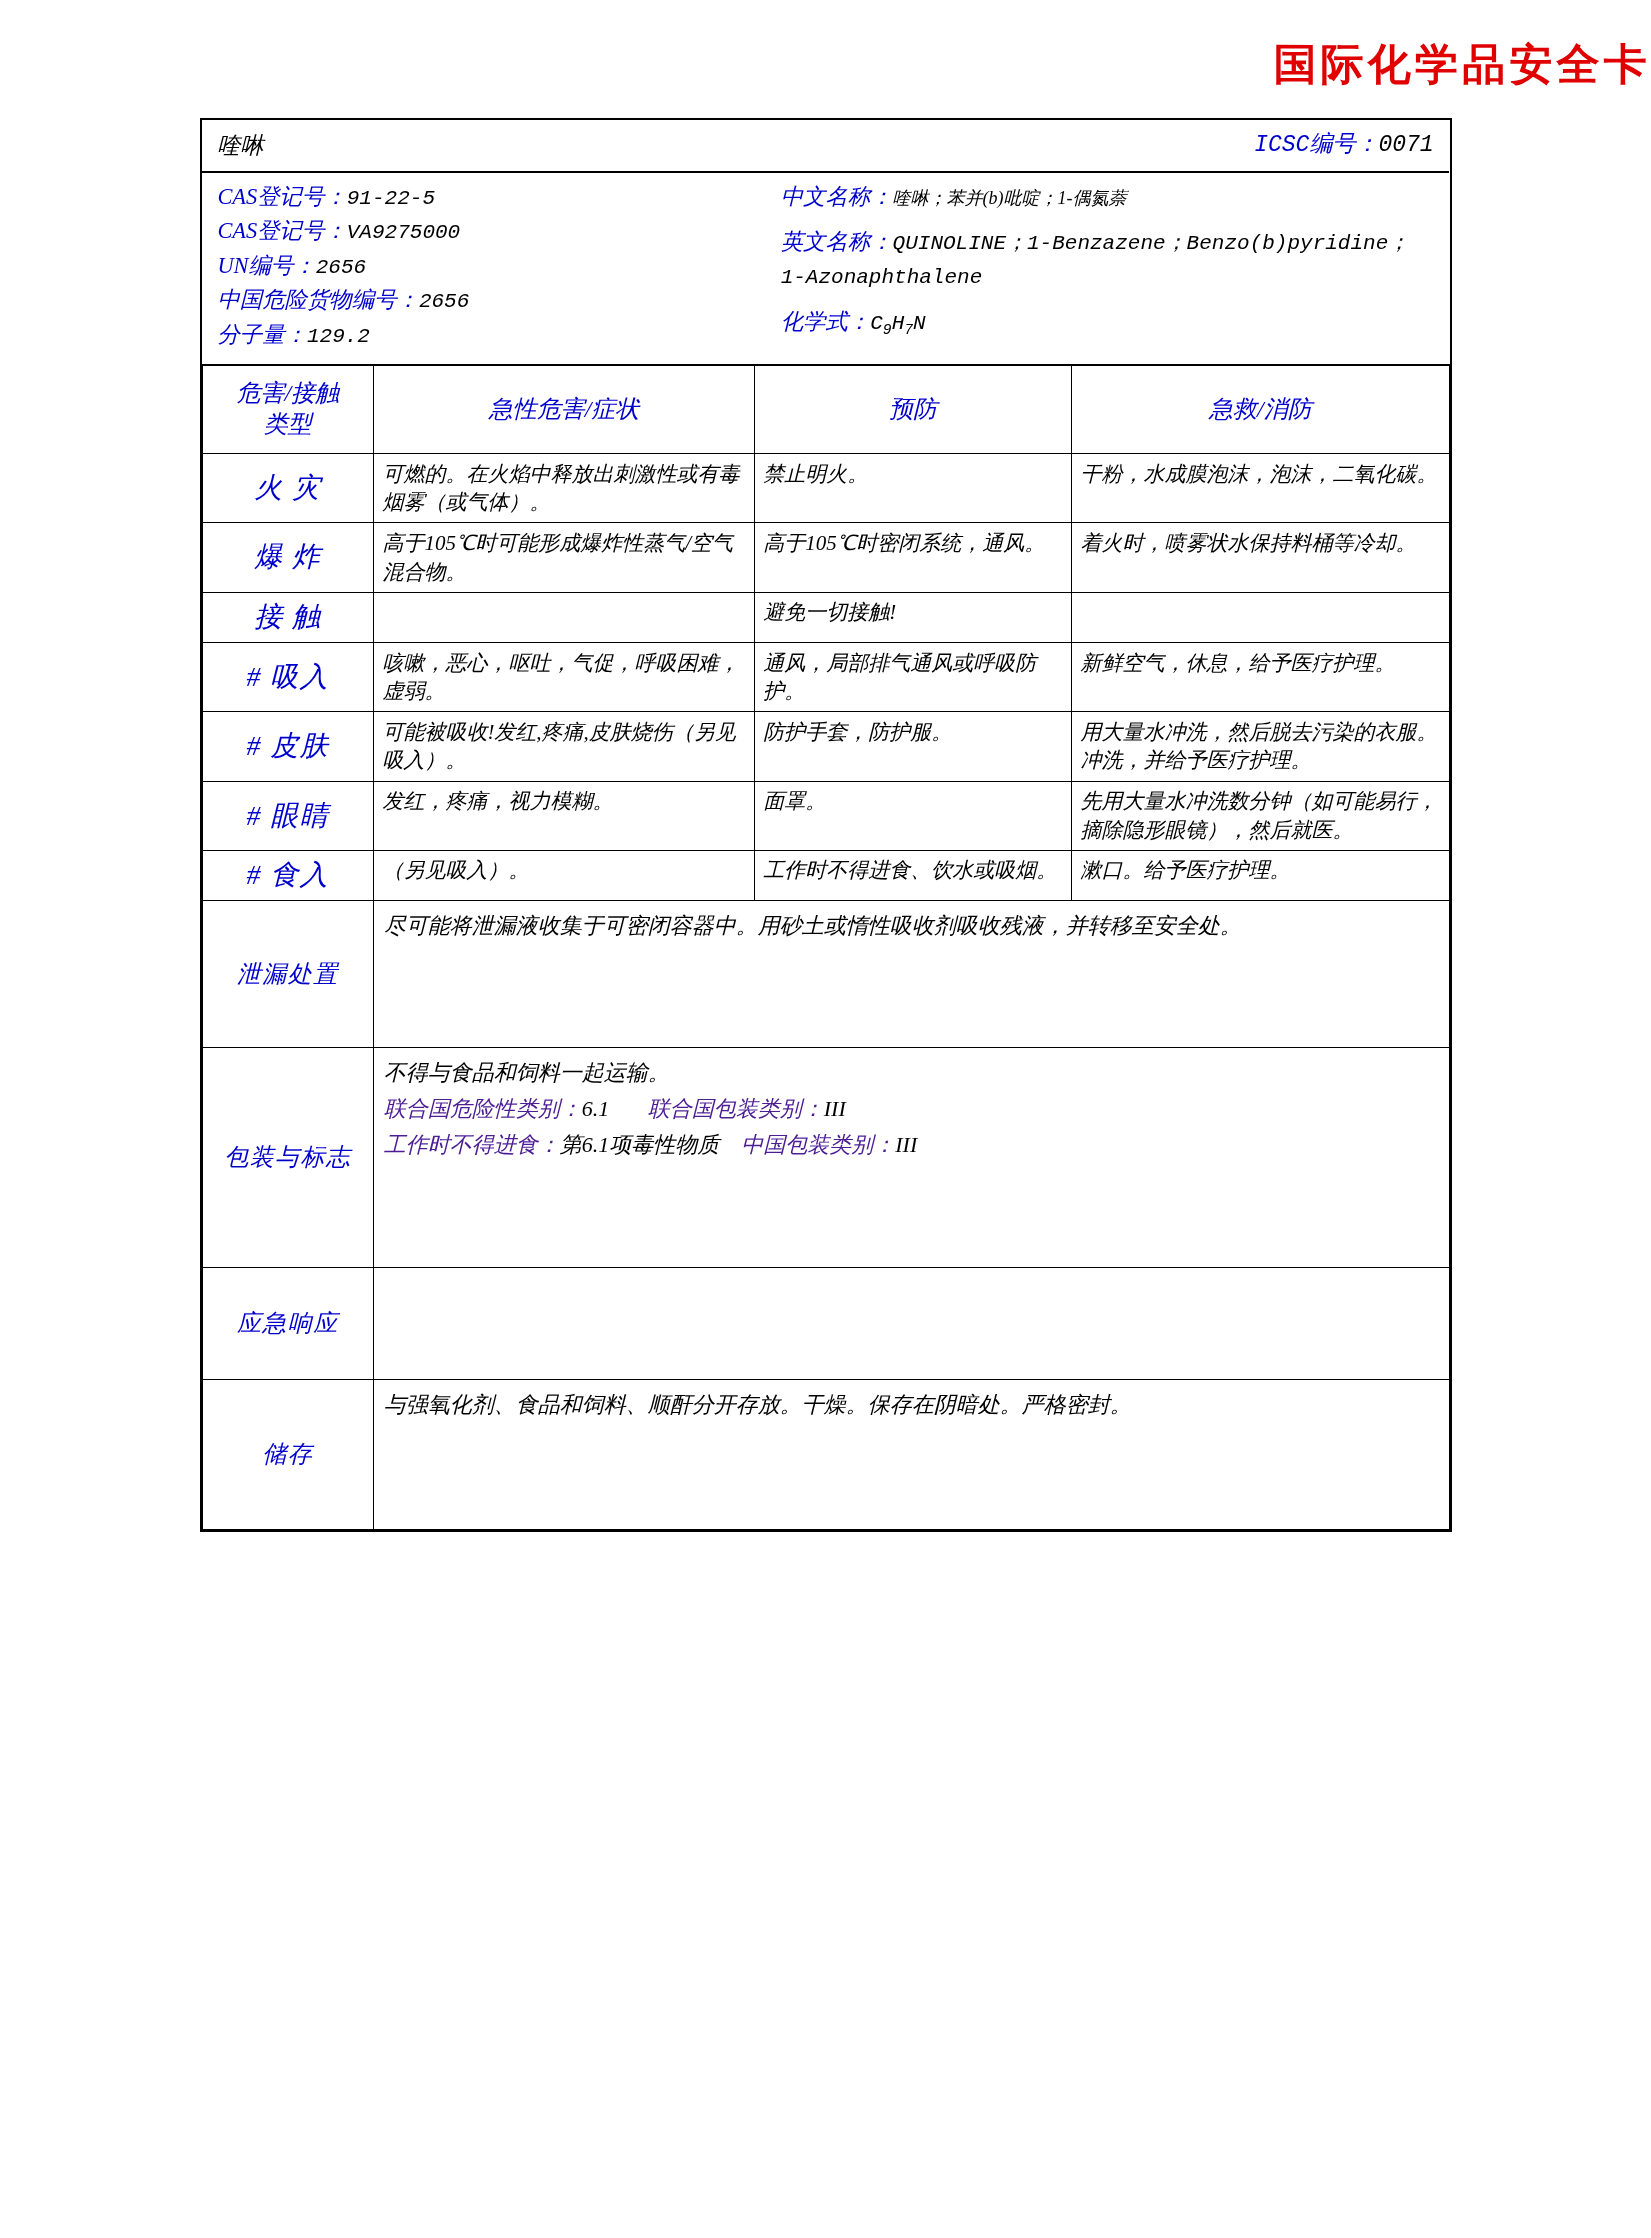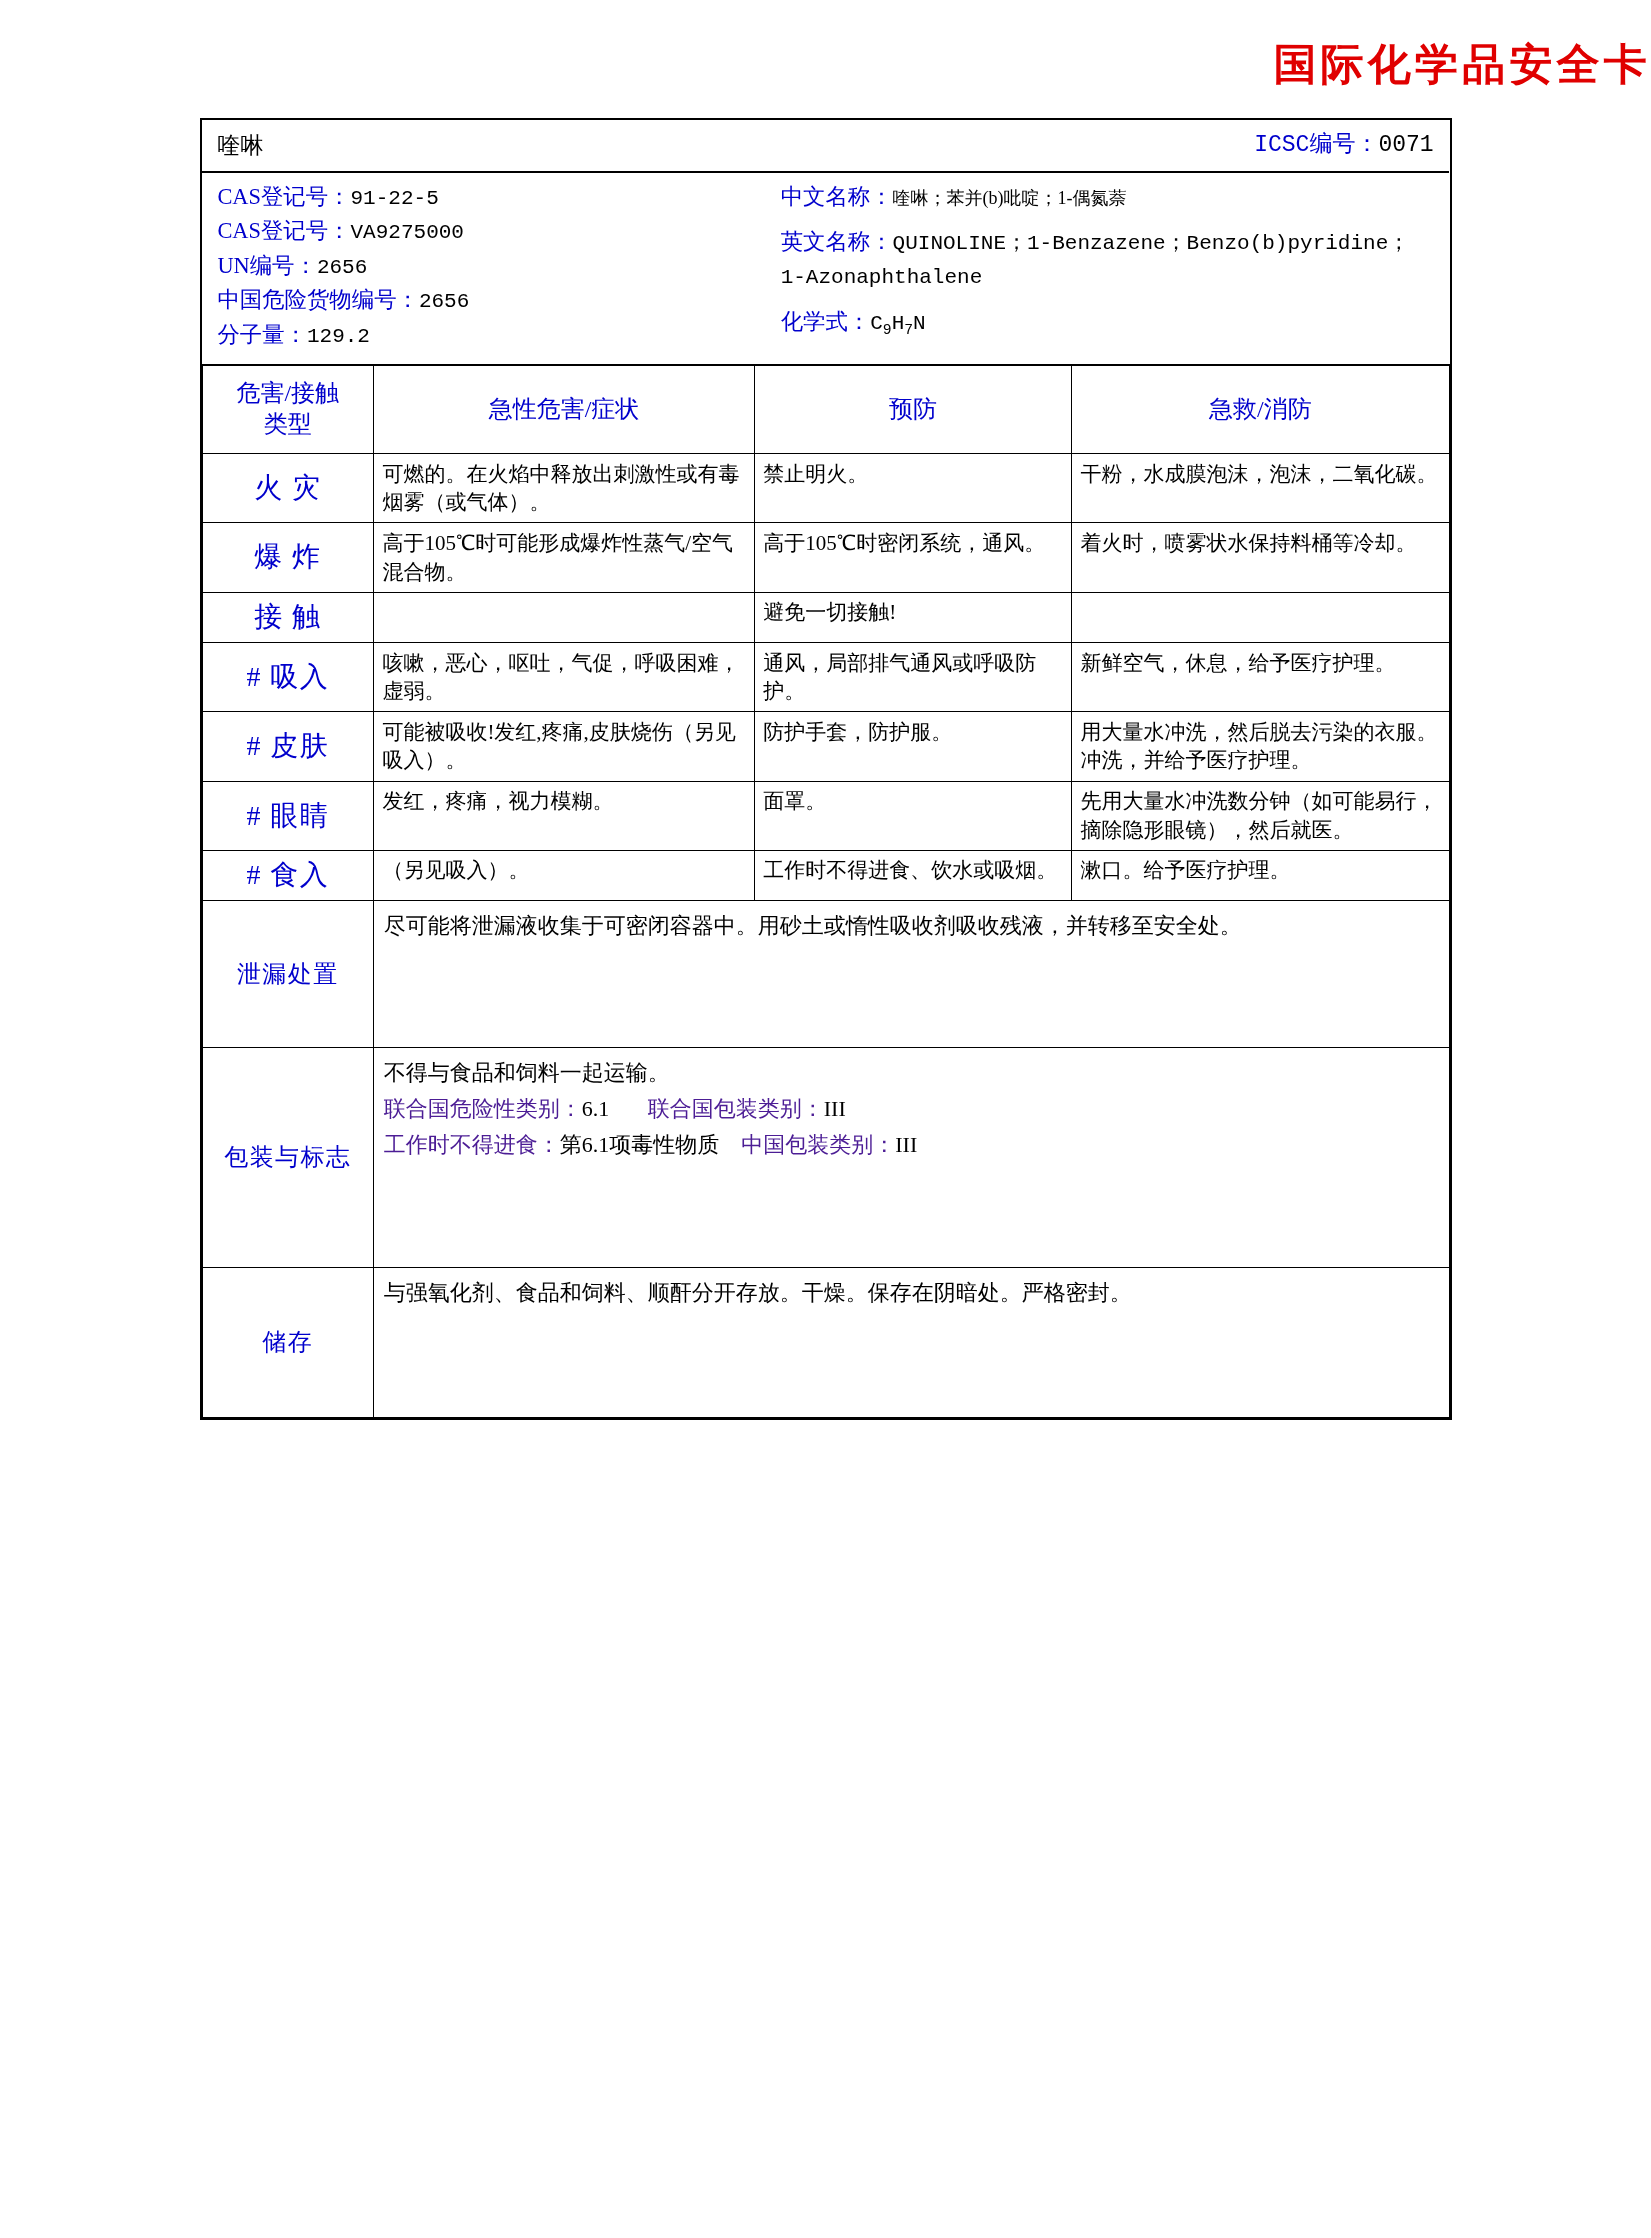--- a/index.html
+++ b/index.html
@@ -35,20 +35,21 @@
     margin: 0 auto;
     width: 1252px;
     border: 2.8px solid #000000;
     box-sizing: border-box;
     background: #fff;
   }
   table {
     border-collapse: collapse;
     width: 100%;
     table-layout: fixed;
+    font-style: italic;
   }
   td {
     border: 1.4px solid #000000;
     vertical-align: top;
     padding: 5.6px 8.4px;
     font-size: 21px;
     line-height: 1.36;
   }
   
   .hdr-row td {
@@ -283,20 +284,24 @@
             <span class="pk-lbl">联合国包装类别：</span><span>III</span>
           </div>
           <div class="pk-line">
             <span class="pk-lbl">工作时不得进食：</span><span>第6.1项毒性物质</span>
             &nbsp;&nbsp;
             <span class="pk-lbl">中国包装类别：</span><span>III</span>
           </div>
         </td>
       </tr>
 
+      <tr class="h-emer">
+        <td class="sect-label">应急响应</td>
+        <td class="sect-body" colspan="3"></td>
+      </tr>
 
       <tr class="h-store">
         <td class="sect-label">储存</td>
         <td class="sect-body" colspan="3">与强氧化剂、食品和饲料、顺酐分开存放。干燥。保存在阴暗处。严格密封。</td>
       </tr>
 
     </tbody>
       </table>
   </div>
 </div>

